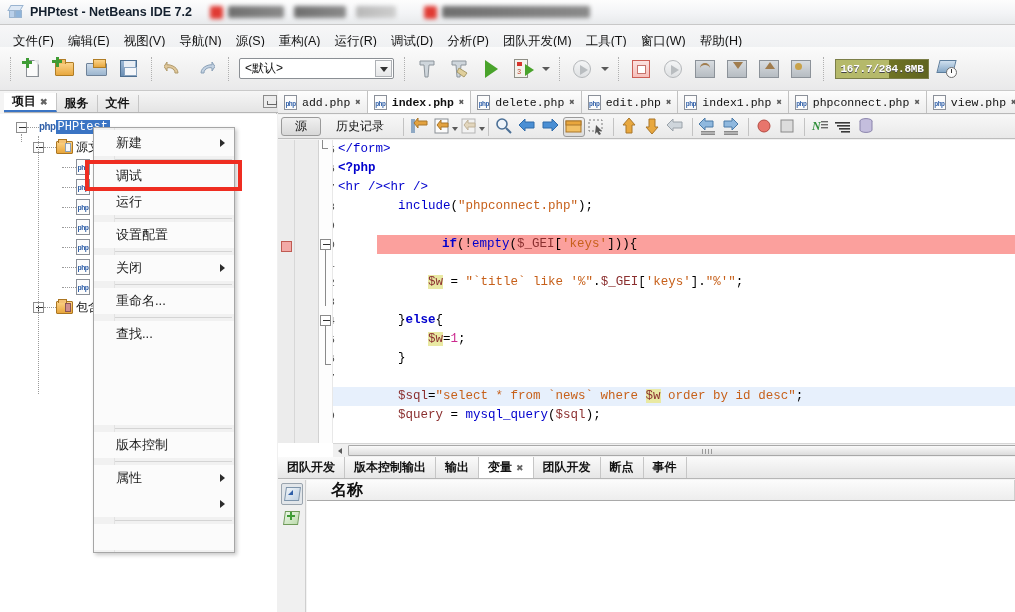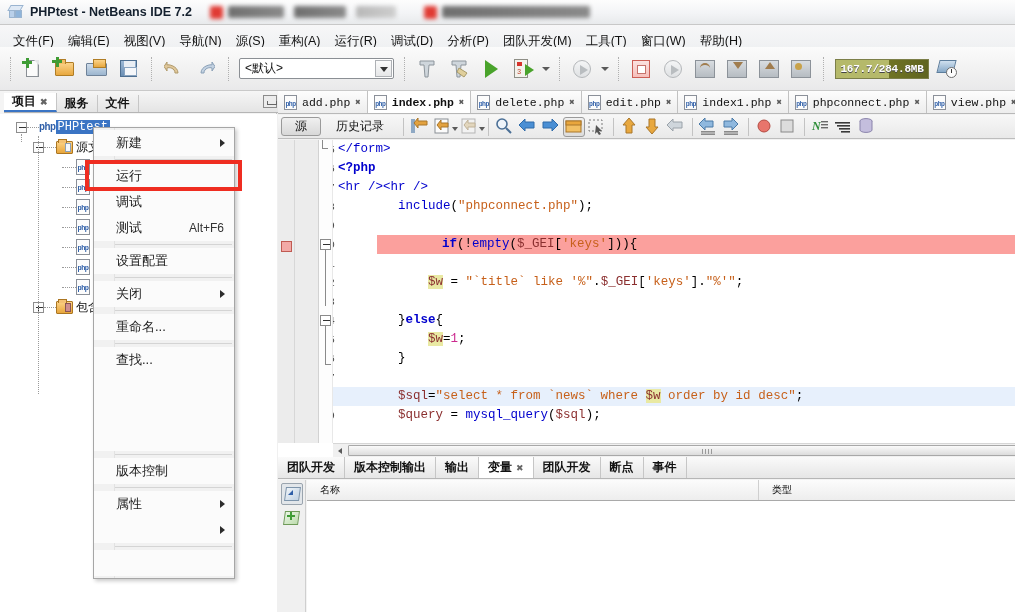--- a/index.html
+++ b/index.html
@@ -350,22 +350,22 @@
   .varicon { position:absolute; left:3px; top:3px; width:15px; height:14px;
     background:linear-gradient(135deg,#eef3f8,#c3d3e3); border:1px solid #7d94ab;
     transform: skewX(-8deg); }
   .varicon.add { background:linear-gradient(135deg,#e9f5e4,#bedcae);
     border-color:#6e9a58; }
   .bp-table { position:absolute; left:29px; top:23px; right:0; bottom:0;
     background:#fff; }
   .bp-head { display:flex; height:21px; align-items:stretch;
     background: linear-gradient(to bottom,#fcfcfc,#ededed);
     border-bottom:1px solid #a9a9a9; }
-  .bp-th { font-size:10px; color:#111; display:flex; align-items:center;
-    padding-left:13px; border-right:1px solid #cfcfcf; font-weight:normal; }
+  .bp-th { font-size:16px; color:#111; display:flex; align-items:center;
+    padding-left:24px; border-right:1px solid #cfcfcf; font-weight:bold; }
   .bp-th.name { flex:1; }
   .bp-th.type { width:256px; border-right:none; }
 </style>
 </head>
 <body>
 
 <div id="app">
 
   <div class="titlebar">
     <div class="win-icon">
@@ -598,28 +598,24 @@
   </div>
 
   <div class="ctxmenu">
     <div class="ctx-gutter"></div>
     <div class="ctx-item">
       <span>新建</span>
       <span class="sub"></span>
     </div>
     <div class="ctx-sep"></div>
     <div class="ctx-item">
+      <span>调试</span>
+    </div>
+    <div class="ctx-item">
       <span>运行</span>
-    </div>
-    <div class="ctx-item">
-      <span>调试</span>
-    </div>
-    <div class="ctx-item">
-      <span>测试</span>
-      <span class="accel">Alt+F6</span>
     </div>
     <div class="ctx-sep"></div>
     <div class="ctx-item">
       <span>设置配置</span>
     </div>
     <div class="ctx-sep"></div>
     <div class="ctx-item">
       <span>关闭</span>
       <span class="sub"></span>
     </div>
@@ -935,18 +931,17 @@
       </div>
       <div class="bp-sbtn">
         <div class="varicon add"></div>
         <div style="position:absolute;left:6px;top:7px;width:8px;height:2px;background:#3f9c35;"></div>
         <div style="position:absolute;left:9px;top:4px;width:2px;height:8px;background:#3f9c35;"></div>
       </div>
     </div>
     <div class="bp-table">
       <div class="bp-head">
         <div class="bp-th name">名称</div>
-        <div class="bp-th type">类型</div>
       </div>
     </div>
   </div>
 
 </div>
 
 </body></html>

